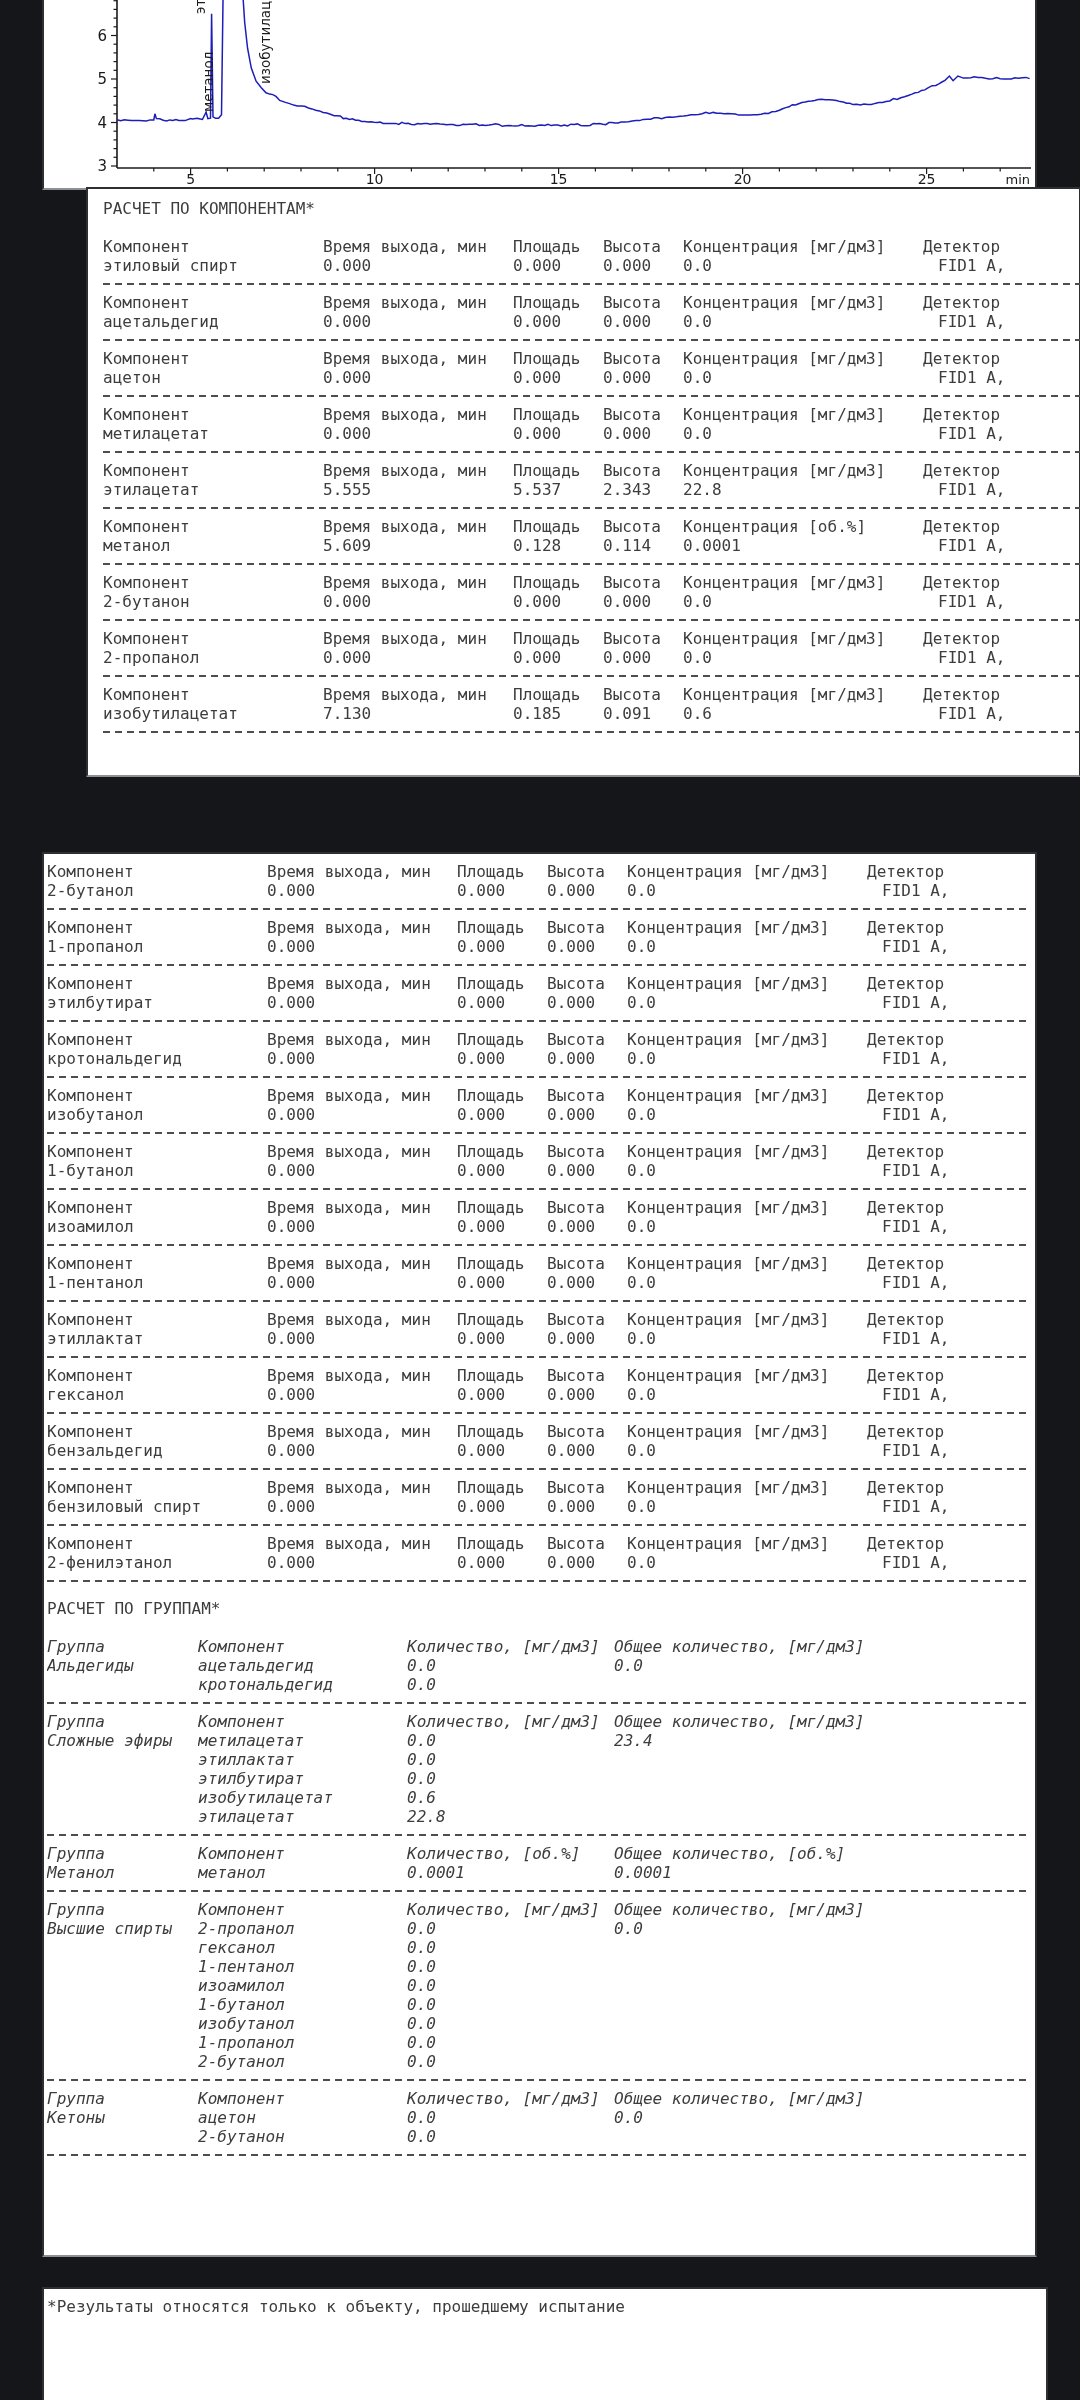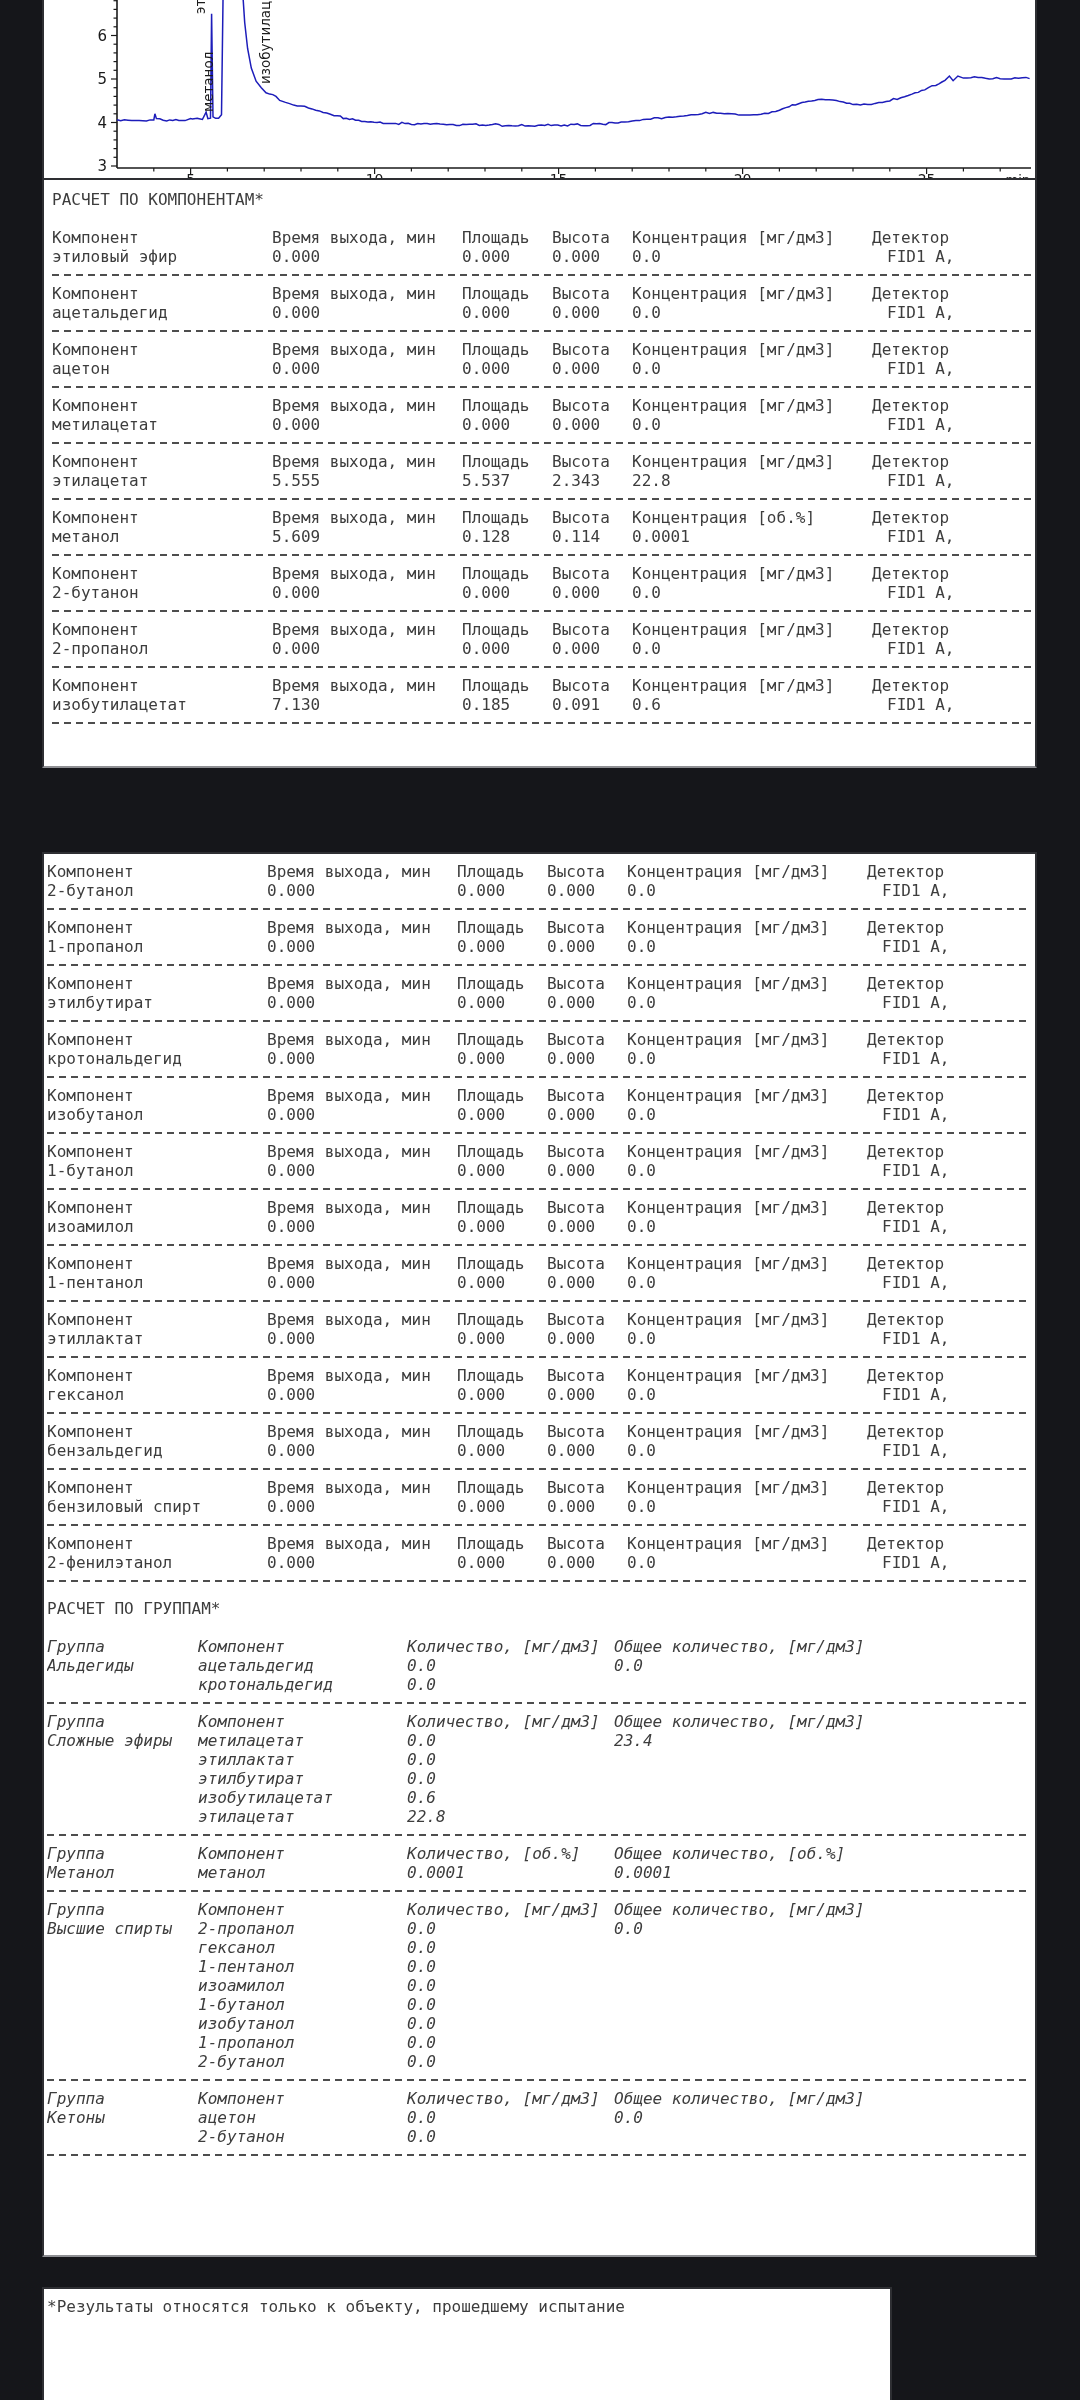--- a/index.html
+++ b/index.html
@@ -5,23 +5,23 @@
   html,body{margin:0;padding:0;}
   body{
     position:relative;width:1080px;height:2400px;overflow:hidden;
     background:#15161a;font-family:"DejaVu Sans Mono",monospace;
   }
   .panel{
     position:absolute;left:42px;width:995px;box-sizing:border-box;
     background:#ffffff;border:2px solid #2e2f33;border-bottom:2px solid #8f9094;
   }
   #chrom-panel{top:0;height:190px;border-top:none;}
-  #panel1{top:178px;height:590px;padding:10px 0 0 5px;}
+  #panel1{top:187px;height:590px;padding:10px 0 0 12px;margin-left:44px;}
   #panel2{top:852px;height:1405px;padding:8px 0 0 0;}
-  #footer-panel{top:2287px;height:113px;width:850px;border-bottom:none;padding:8px 0 0 0;}
+  #footer-panel{top:2287px;height:113px;width:1006px;border-bottom:none;padding:8px 0 0 0;}
   .mono{font-size:16px;line-height:19px;color:#3d3d3d;white-space:pre;}
   .section-title{padding-left:3px;margin:0 0 19px 0;}
   #groups-title{margin:17px 12px 19px 0;}
   .cline{display:grid;grid-template-columns:220px 190px 90px 80px 240px auto;padding-left:3px;}
   .gline{display:grid;grid-template-columns:151px 209px 207px auto;padding-left:3px;font-style:italic;}
   .cline span,.gline span{overflow:hidden;}
   .det-val{padding-left:15px;}
   .dash{
     height:2px;width:984px;margin:8px 0 8px 3px;
     background:repeating-linear-gradient(90deg,#4d4d4d 0 7px,transparent 7px 12px);
@@ -102,21 +102,21 @@
   <div class="comp-block">
     <div class="mono cline">
       <span>Компонент</span>
       <span>Время выхода, мин</span>
       <span>Площадь</span>
       <span>Высота</span>
       <span>Концентрация [мг/дм3]</span>
       <span>Детектор</span>
     </div>
     <div class="mono cline">
-      <span>этиловый эфир</span>
+      <span>этиловый спирт</span>
       <span>0.000</span>
       <span>0.000</span>
       <span>0.000</span>
       <span>0.0</span>
       <span class="det-val">FID1 A,</span>
     </div>
     <div class="dash"></div>
   </div>
 
   <div class="comp-block">

